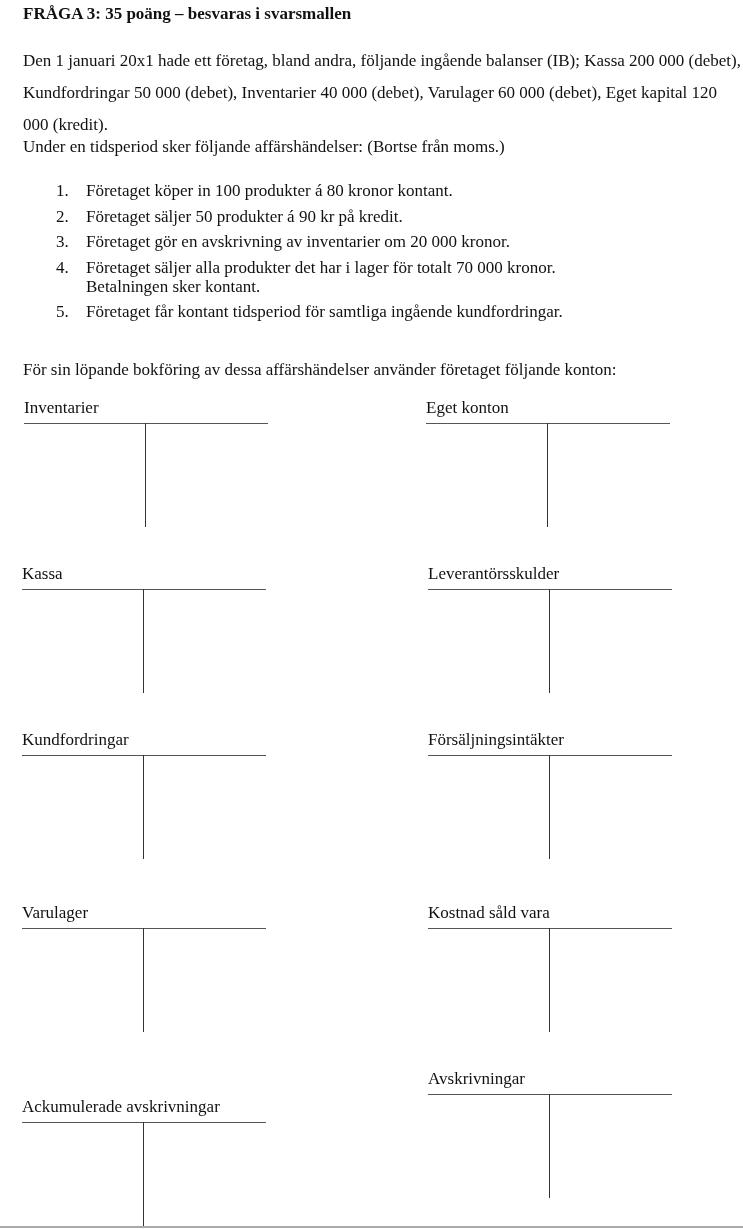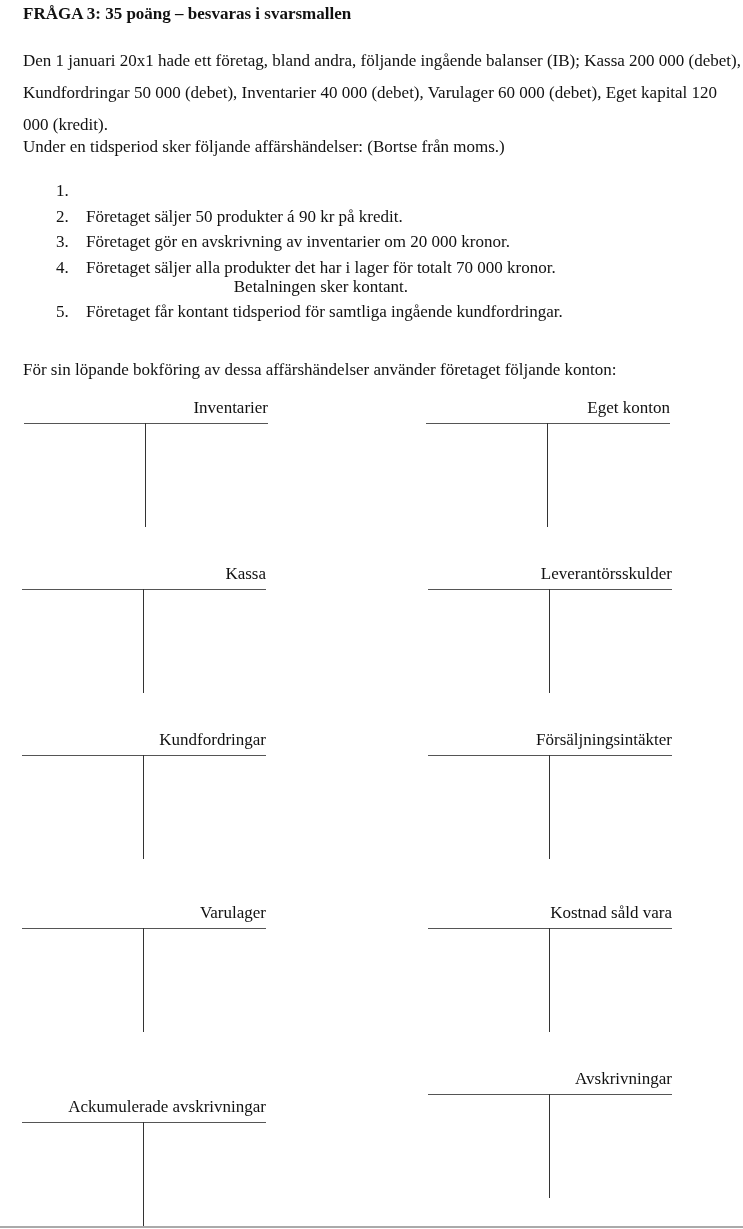--- a/index.html
+++ b/index.html
@@ -4,39 +4,40 @@
 <style>
   html, body { margin: 0; padding: 0; background: #ffffff; }
   body { width: 743px; height: 1229px; position: relative; overflow: hidden;
          font-family: "Liberation Serif", "DejaVu Serif", serif; color: #111; font-size: 17px; }
   .title { position: absolute; left: 23px; top: 4px; font-weight: bold; font-size: 17px; }
   .intro { position: absolute; left: 23px; top: 45px; width: 720px; line-height: 32px; }
   .under { position: absolute; left: 23px; top: 137px; }
   .list { position: absolute; left: 56px; top: 178px; line-height: 25.5px; }
   .li { display: flex; }
   .li .num { width: 30px; }
-  .li .cont { line-height: 19px; padding-top: 3px; padding-bottom: 3px; text-align: center; }
+  .li .cont { line-height: 19px; padding-top: 3px; padding-bottom: 3px; }
   .u { }
   .konton { position: absolute; left: 23px; top: 360px; }
   .taccount { position: absolute; width: 244px; }
-  .taccount .tlabel { text-align: right; font-size: 17px; height: 24px; }
+  .taccount .tlabel { text-align: left; font-size: 17px; height: 24px; }
   .taccount .hline { position: absolute; top: 25px; left: 0; width: 100%; height: 1px; background: #555; }
   .taccount .vline { position: absolute; top: 25px; left: 121px; width: 1px; height: 104px; background: #333; }
   .footer-line { position: absolute; left: 0; top: 1226px; width: 743px; height: 2px; background: #aaa; }
 </style>
 </head>
 <body>
 
 <div class="title">FRÅGA 3: 35 poäng – besvaras i svarsmallen</div>
 <div class="intro">Den 1 januari 20x1 hade ett företag, bland andra, följande ingående balanser (IB); Kassa 200 000 (debet), Kundfordringar 50 000 (debet), Inventarier 40 000 (debet), Varulager 60 000 (debet), Eget kapital 120 000 (kredit).</div>
 <div class="under">Under en tidsperiod sker följande affärshändelser: (Bortse från moms.)</div>
 
 <div class="list">
   <div class="li">
     <span class="num">1.</span>
+    <span>Företaget köper in 100 produkter á 80 kronor kontant.</span>
   </div>
   <div class="li">
     <span class="num">2.</span>
     <span>Företaget säljer 50 produkter á 90 kr på kredit.</span>
   </div>
   <div class="li">
     <span class="num">3.</span>
     <span>Företaget gör en avskrivning av inventarier om 20 000 kronor.</span>
   </div>
   <div class="li">

